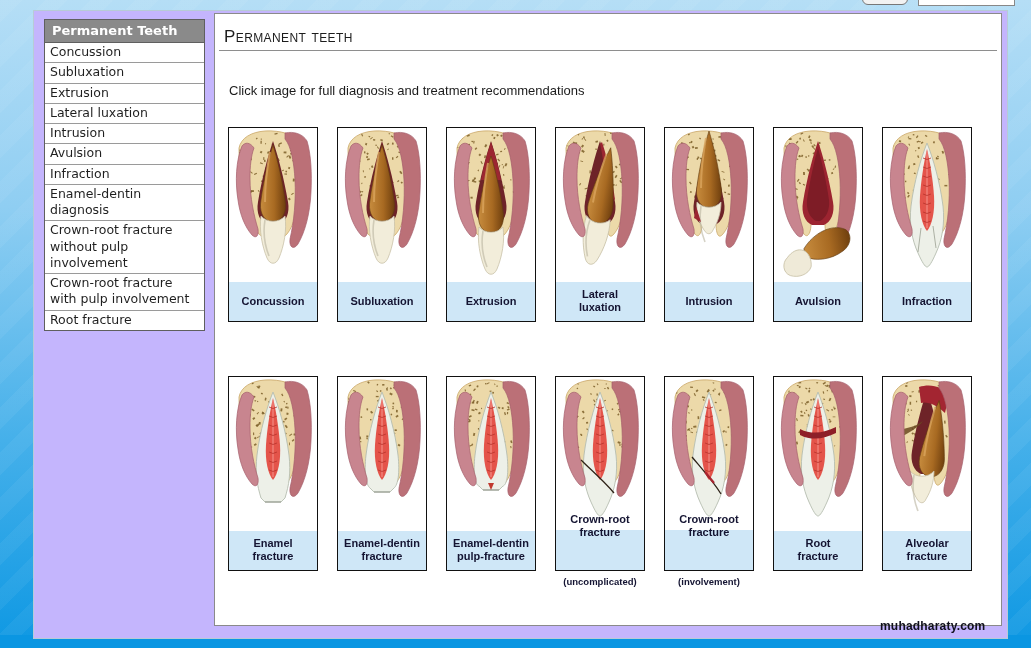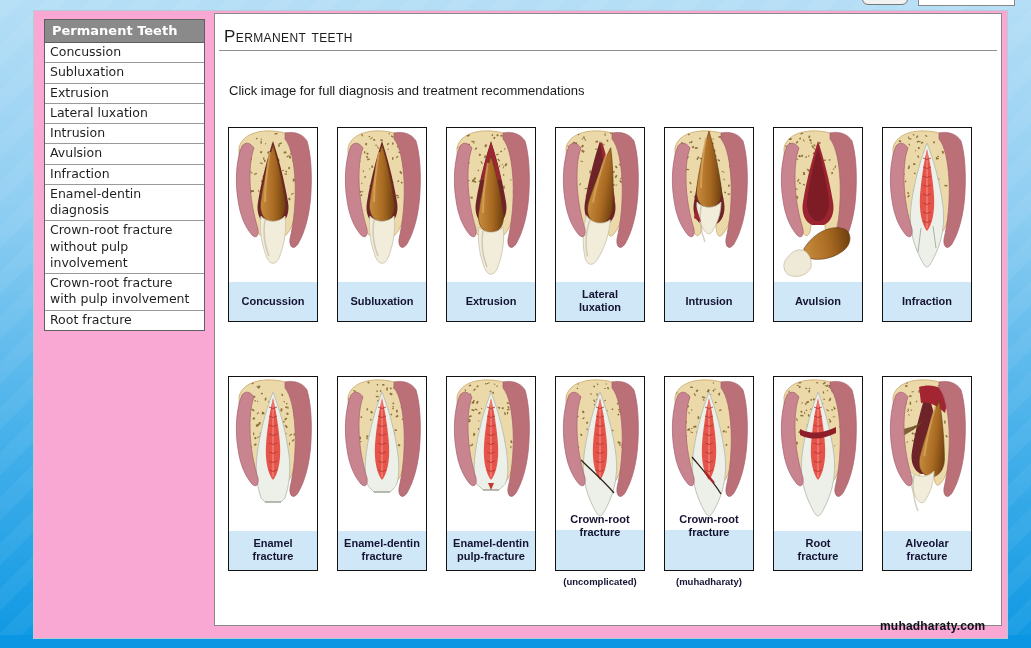--- a/index.html
+++ b/index.html
@@ -16,21 +16,21 @@
   }
   .bg-stripes{position:absolute;inset:0;pointer-events:none;
     background:repeating-linear-gradient(135deg,rgba(255,255,255,.05) 0 16px,rgba(255,255,255,0) 16px 32px);}
   .bottom-bar{position:absolute;left:0;bottom:0;width:1031px;height:13px;background:var(--accent-blue);}
   
   .search-button{position:absolute;left:862px;top:-13px;width:46px;height:18px;border:1px solid #777;
     border-radius:6px;background:#f2f2f2;z-index:6;}
   .search-input{position:absolute;left:918px;top:-15px;width:97px;height:21px;border:1px solid #888;
     background:#fff;z-index:6;font-size:12px;padding:0 4px;}
   
-  .panel{position:absolute;left:33px;top:10px;width:975px;height:629px;background:#f9a8d4;
+  .panel{position:absolute;left:33px;top:10px;width:975px;height:629px;background:#c4b5fd;
     border:1px solid #b7cbd6;z-index:2;}
   
   .sidebar{position:absolute;left:10px;top:8px;width:161px;border:1px solid #5f5f5f;background:#fff;
     font-family:"DejaVu Sans",sans-serif;}
   .sidebar-header{background:var(--sidebar-header-bg);color:var(--sidebar-header-text);
     font-weight:bold;font-size:13px;padding:3px 7px 4px;border-bottom:1px solid #5f5f5f;}
   .sb-item{font-size:12.5px;color:#1f1f1f;padding:1px 3px 2px 5px;line-height:1.3;cursor:pointer;}
   .sb-item + .sb-item{border-top:1px solid #9a9a9a;}
   
   .content{position:absolute;left:180px;top:2px;width:788px;height:613px;border:1px solid var(--border-gray);
@@ -1376,21 +1376,21 @@
               <path d="M40,84 Q44,87 48,84" stroke="#b8342c" stroke-width=".8" fill="none"></path>
               <path d="M40,93 Q44,96 48,93" stroke="#b8342c" stroke-width=".8" fill="none"></path>
               <path d="M27,80 C37,92 48,104 56,117" stroke="#2f2318" stroke-width="1.3" fill="none"></path>
               <path d="M40,95 L49,106" stroke="#a82530" stroke-width="2.2"></path>
               <path d="M13,18 C7,32 6,54 9,72 C11,87 16,99 23,107 C27,111 30,108 29,101 C25,88 21,70 21,50 C21,38 22,28 25,20 C21,14 16,14 13,18 Z" fill="#c8858f" stroke="#a55f6b" stroke-width=".7"></path>
               <path d="M56,5 C65,3 74,6 78,13 C82,26 83,46 82,64 C81,86 76,104 69,116 C65,122 60,120 61,111 C65,94 67,72 66,52 C65,34 62,18 56,11 Z" fill="#bb7077" stroke="#a55f6b" stroke-width=".7"></path>
             </svg></div>
           <div class="label">
             <div>Crown-root</div>
             <div>fracture</div>
-            <div class="sub">(muhadharaty)</div>
+            <div class="sub">(involvement)</div>
           </div>
         </div>
         <div class="card">
           <div class="art"><svg width="88" height="153" viewBox="0 0 88 153" xmlns="http://www.w3.org/2000/svg">
               <defs>
                 <linearGradient id="rg12" x1="0" y1="0" x2="1" y2="0">
                   <stop offset="0" stop-color="#c78c3e"></stop>
                   <stop offset=".55" stop-color="#a86a22"></stop>
                   <stop offset="1" stop-color="#6f3f0e"></stop>
                 </linearGradient>

